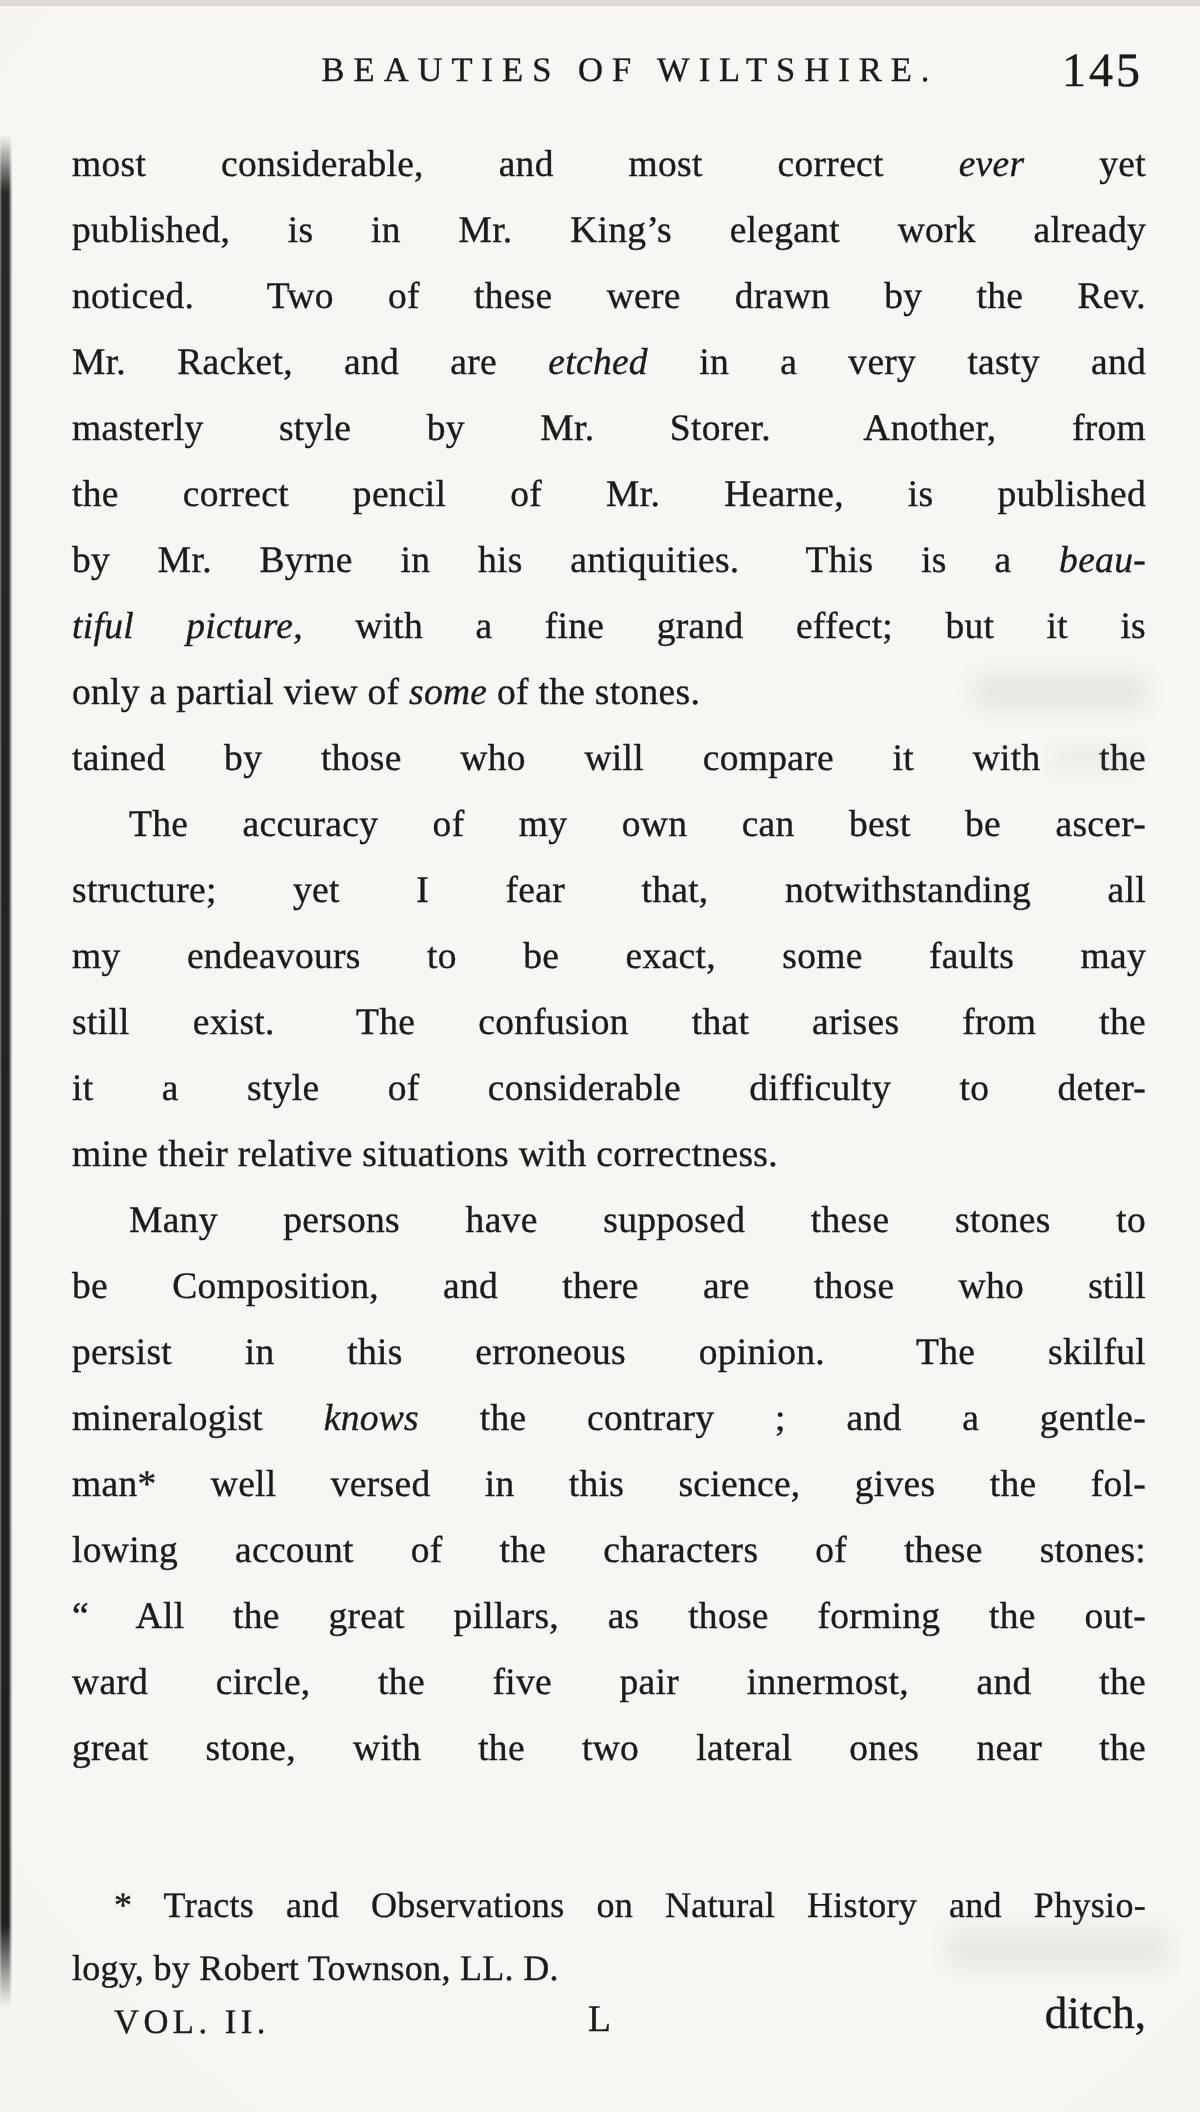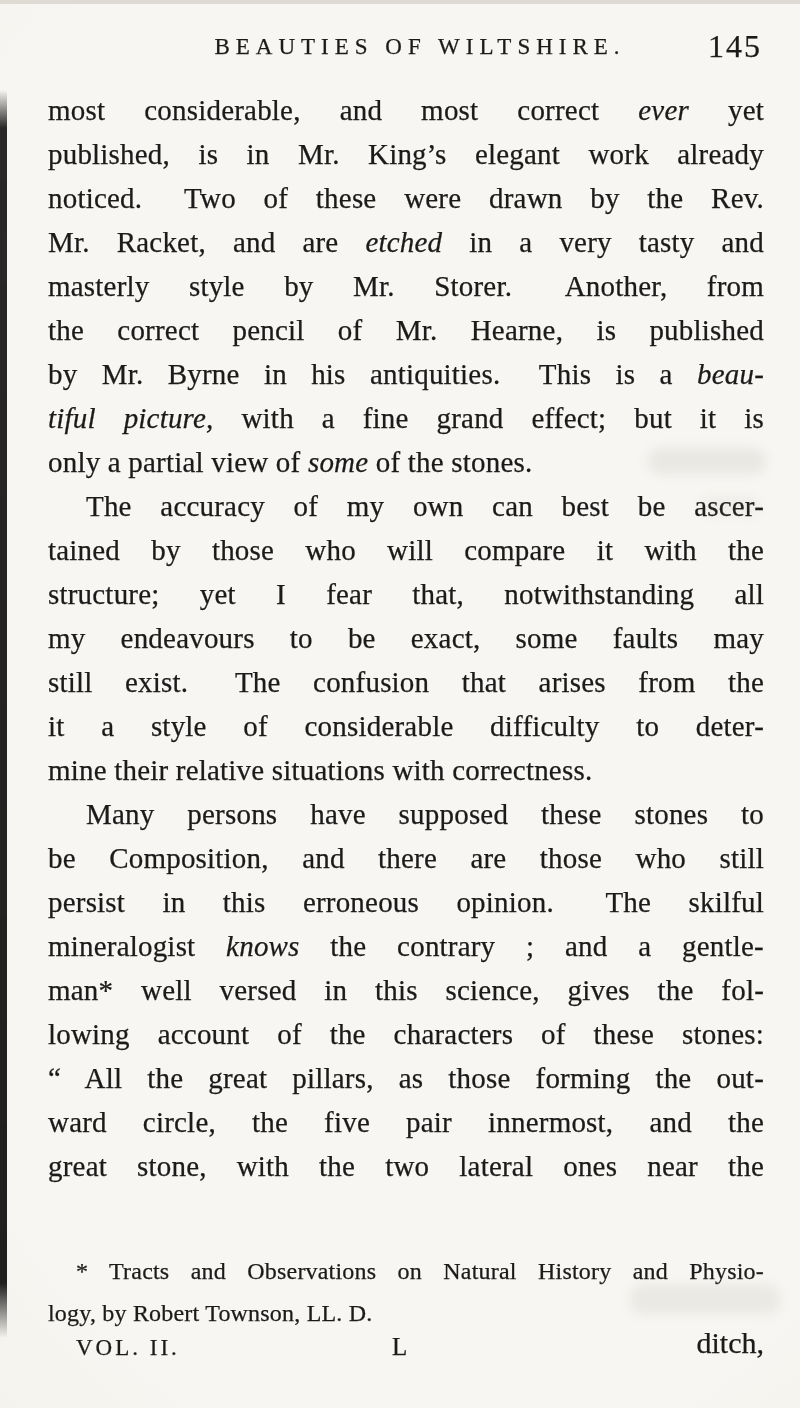--- a/index.html
+++ b/index.html
@@ -32,21 +32,21 @@
   
   .header { position: absolute; top: 24px; left: 48px; width: 716px; height: 40px; }
   .header-title {
     position: absolute; left: calc(50% + 14px); transform: translateX(-50%);
     top: 6px; font-size: 23px; letter-spacing: 6px; white-space: nowrap;
   }
   .page-number { position: absolute; right: 2px; top: 0; font-size: 32px; letter-spacing: 2px; }
 
   
   .body-text { position: absolute; top: 84px; left: 48px; width: 716px; }
-  .tline { font-size: 29px; line-height: 44px; min-height: 44px; letter-spacing: 0.2px; }
+  .tline { font-size: 25px; line-height: 44px; min-height: 44px; letter-spacing: 0.2px; }
   .just { text-align: justify; text-align-last: justify; text-justify: inter-word; }
   .ind { text-indent: 38px; }
   .it { font-style: italic; }
 
   
   .footnote { position: absolute; top: 1246px; left: 48px; width: 716px; }
   .footnote .tline { font-size: 24px; line-height: 42px; min-height: 42px; }
   .footnote .ind { text-indent: 28px; }
 
   
@@ -76,22 +76,22 @@
   <div class="body-text">
       <div class="tline just"><span>most considerable, and most correct </span><span class="it">ever</span><span> yet</span></div>
       <div class="tline just"><span>published, is in Mr. King’s elegant work already</span></div>
       <div class="tline just"><span>noticed.  Two of these were drawn by the Rev.</span></div>
       <div class="tline just"><span>Mr. Racket, and are </span><span class="it">etched</span><span> in a very tasty and</span></div>
       <div class="tline just"><span>masterly style by Mr. Storer.  Another, from</span></div>
       <div class="tline just"><span>the correct pencil of Mr. Hearne, is published</span></div>
       <div class="tline just"><span>by Mr. Byrne in his antiquities.  This is a </span><span class="it">beau-</span></div>
       <div class="tline just"><span class="it">tiful picture,</span><span> with a fine grand effect; but it is</span></div>
       <div class="tline"><span>only a partial view of </span><span class="it">some</span><span> of the stones.</span></div>
+      <div class="tline just"><span>tained by those who will compare it with the</span></div>
       <div class="tline just ind"><span>The accuracy of my own can best be ascer-</span></div>
-      <div class="tline just"><span>tained by those who will compare it with the</span></div>
       <div class="tline just"><span>structure; yet I fear that, notwithstanding all</span></div>
       <div class="tline just"><span>my endeavours to be exact, some faults may</span></div>
       <div class="tline just"><span>still exist.  The confusion that arises from the</span></div>
       <div class="tline just"><span>it a style of considerable difficulty to deter-</span></div>
       <div class="tline"><span>mine their relative situations with correctness.</span></div>
       <div class="tline just ind"><span>Many persons have supposed these stones to</span></div>
       <div class="tline just"><span>be Composition, and there are those who still</span></div>
       <div class="tline just"><span>persist in this erroneous opinion.  The skilful</span></div>
       <div class="tline just"><span>mineralogist </span><span class="it">knows</span><span> the contrary ; and a gentle-</span></div>
       <div class="tline just"><span>man* well versed in this science, gives the fol-</span></div>

